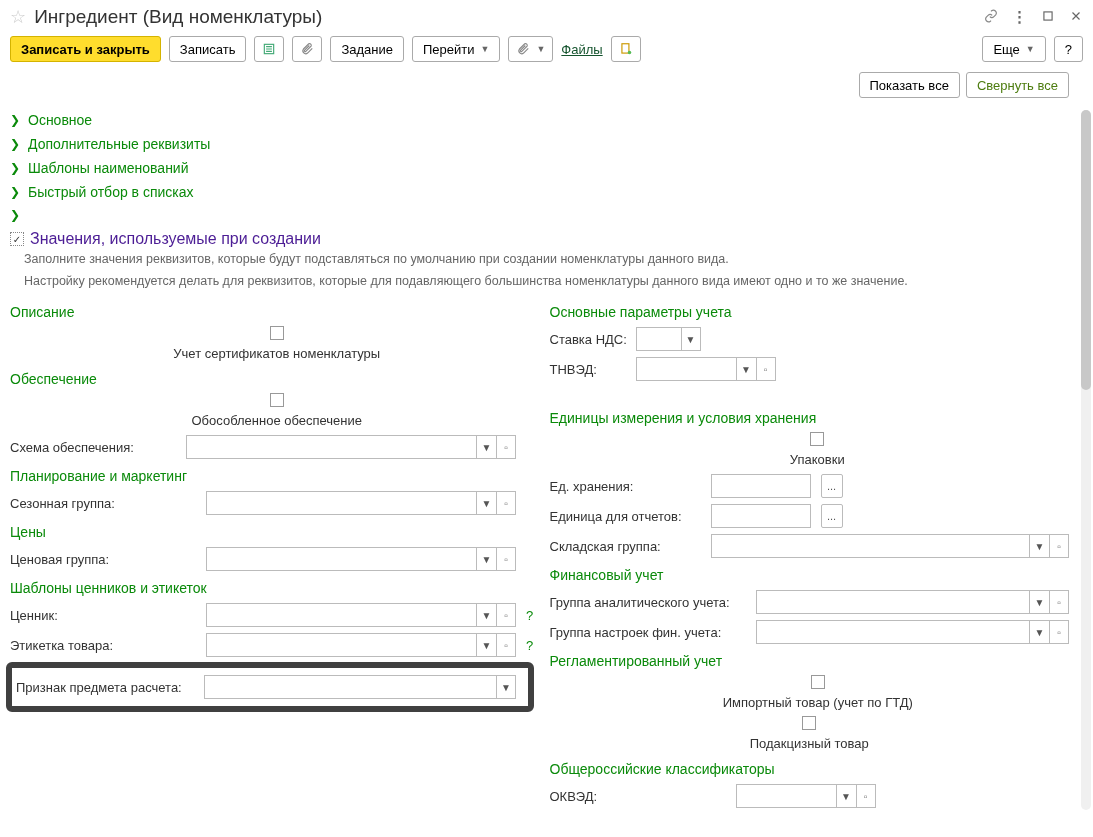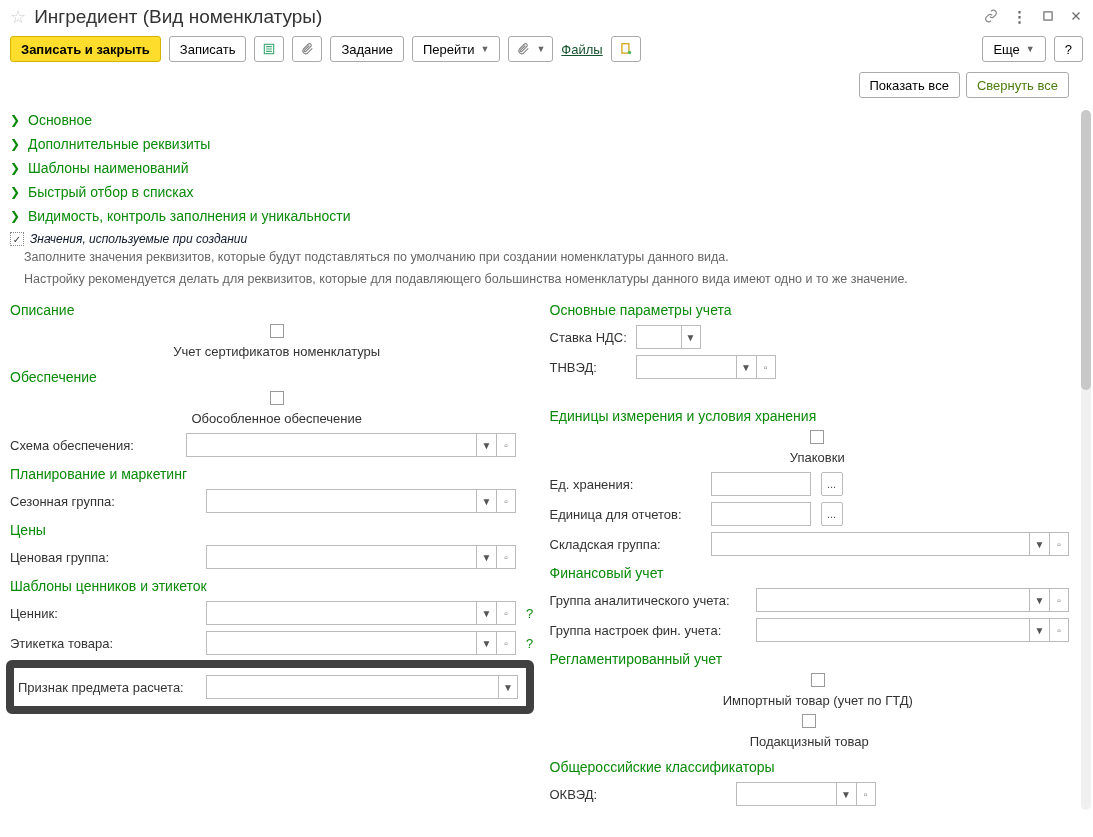--- a/index.html
+++ b/index.html
@@ -110,23 +110,22 @@
   .section-open .chk {
     width: 14px; height: 14px;
     border: 1px dotted #888;
     display: inline-flex;
     align-items: center;
     justify-content: center;
     font-size: 10px;
     color: #333;
   }
   .section-open .title-g {
-    color: #0f172a;
-    font-size: 12px;
-    font-style: italic;
+    color: #4c1d95;
+    font-size: 16px;
   }
   .hint {
     color: #666;
     font-size: 12.5px;
     padding: 2px 0 6px 14px;
   }
   .cols {
     display: flex;
     gap: 20px;
     margin-top: 4px;
@@ -195,21 +194,21 @@
     margin-left: 4px;
     cursor: pointer;
     border-radius: 2px;
   }
   .qmark {
     color: #0a8a0a;
     margin-left: 4px;
     cursor: pointer;
   }
   .highlighted-row {
-    border: 8px solid #404040;
+    border: 6px solid #404040;
     border-radius: 6px;
     padding: 4px;
     margin: 2px -4px;
   }
   .scrollbar-fake {
     position: absolute;
     right: 2px;
     top: 110px;
     width: 10px;
     height: 700px;
@@ -318,21 +317,20 @@
   <div class="section-link">
       <span class="chev">❯</span>
       <span>Шаблоны наименований</span>
     </div>
   <div class="section-link">
       <span class="chev">❯</span>
       <span>Быстрый отбор в списках</span>
     </div>
   <div class="section-link">
       <span class="chev">❯</span>
-      <span>Видимость, контроль заполнения и уникальности</span>
     </div>
 
   <div class="section-open">
     <span class="chk">✓</span>
     <span class="title-g">Значения, используемые при создании</span>
   </div>
   <div class="hint">Заполните значения реквизитов, которые будут подставляться по умолчанию при создании номенклатуры данного вида.</div>
   <div class="hint">Настройку рекомендуется делать для реквизитов, которые для подавляющего большинства номенклатуры данного вида имеют одно и то же значение.</div>
 
   <div class="cols">

